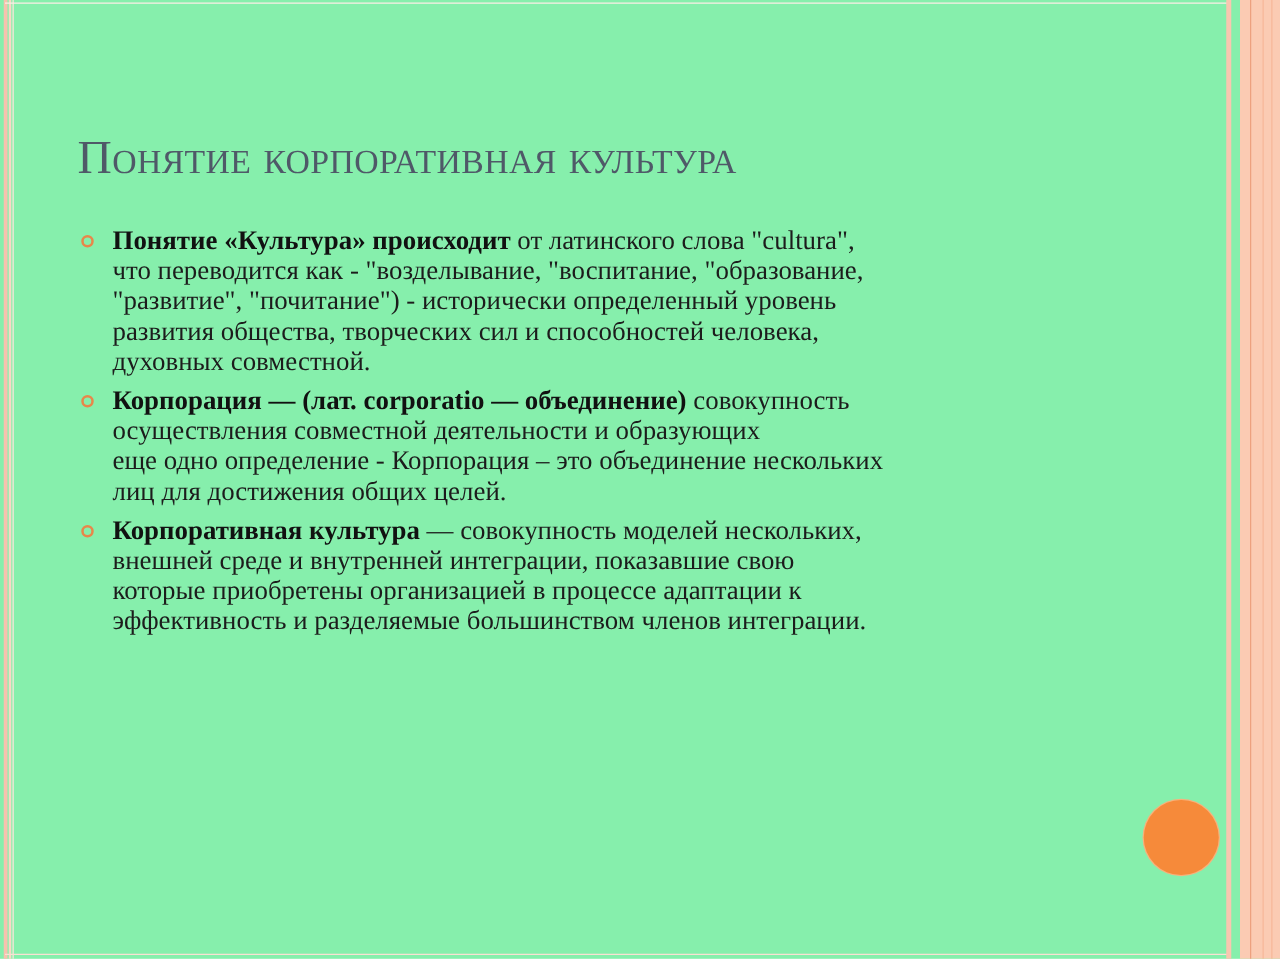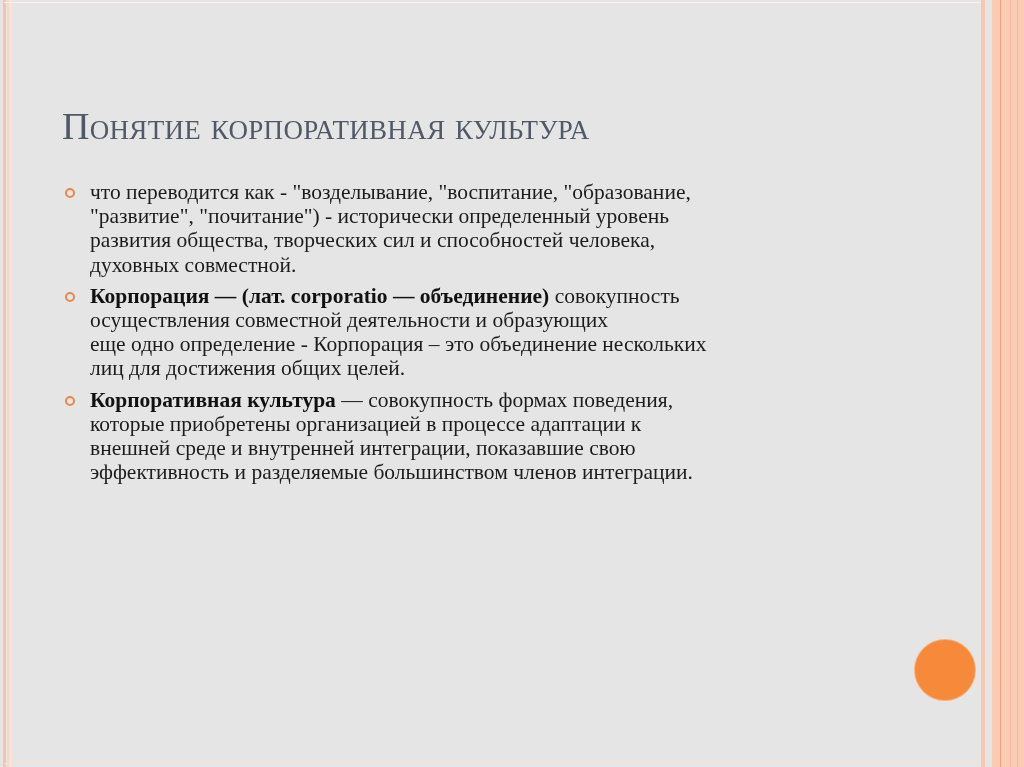--- a/index.html
+++ b/index.html
@@ -1,21 +1,21 @@
 <!DOCTYPE html>
 <html><head>
 <meta charset="utf-8">
 <style>
   html, body { margin: 0; padding: 0; }
   body {
     width: 1024px; height: 767px; position: relative; overflow: hidden;
     background: #ffffff;
     font-family: "DejaVu Serif", "Liberation Serif", serif;
   }
-  .slide { position: absolute; left: 0; top: 0; width: 1024px; height: 767px; background: #e5e5e5; }
+  .slide { position: absolute; left: 0; top: 0; width: 1024px; height: 767px; background: #86efac; }
   
   .stripe { position: absolute; top: 0; height: 767px; }
   .l1 { left: 3px; width: 3px; background: #f7c2ae; }
   .l2 { left: 7px; width: 2px; background: #fbd7c4; }
   .l3 { left: 10px; width: 1px; background: #fde6da; }
   .r1 { left: 981px; width: 4px; background: #f9c6b0; }
   .r2 { left: 992px; width: 32px; background: #fbcbb3; }
   .r3 { left: 1000px; width: 1px; background: #eda17f; }
   .r4 { left: 1010px; width: 1px; background: #f7b899; }
   .r5 { left: 1017px; width: 1px; background: #f7b899; }
@@ -59,42 +59,43 @@
   <div class="stripe r3"></div>
   <div class="stripe r4"></div>
   <div class="stripe r5"></div>
 
   <h1 class="title">Понятие корпоративная культура</h1>
 
   <div class="content">
     <div class="item">
       <span class="bullet"></span>
       <div class="text">
+        <span class="line"><b>Понятие «Культура» происходит</b><span> от латинского слова "cultura",</span></span>
         <span class="line">что переводится как - "возделывание, "воспитание, "образование,</span>
         <span class="line">"развитие", "почитание") - исторически определенный уровень</span>
         <span class="line">развития общества, творческих сил и способностей человека,</span>
         <span class="line">духовных совместной.</span>
       </div>
     </div>
 
     <div class="item">
       <span class="bullet"></span>
       <div class="text">
         <span class="line"><b>Корпорация — (лат. corporatio — объединение)</b><span> совокупность</span></span>
         <span class="line">осуществления совместной деятельности и образующих</span>
         <span class="line">еще одно определение - Корпорация – это объединение нескольких</span>
         <span class="line">лиц для достижения общих целей.</span>
       </div>
     </div>
 
     <div class="item">
       <span class="bullet"></span>
       <div class="text">
-        <span class="line"><b>Корпоративная культура</b><span> — совокупность формах поведения,</span></span>
+        <span class="line"><b>Корпоративная культура</b><span> — совокупность моделей нескольких,</span></span>
+        <span class="line">внешней среде и внутренней интеграции, показавшие свою</span>
         <span class="line">которые приобретены организацией в процессе адаптации к</span>
-        <span class="line">внешней среде и внутренней интеграции, показавшие свою</span>
         <span class="line">эффективность и разделяемые большинством членов интеграции.</span>
       </div>
     </div>
   </div>
 
   <div class="orange-circle"></div>
 </div>
 
 </body></html>

